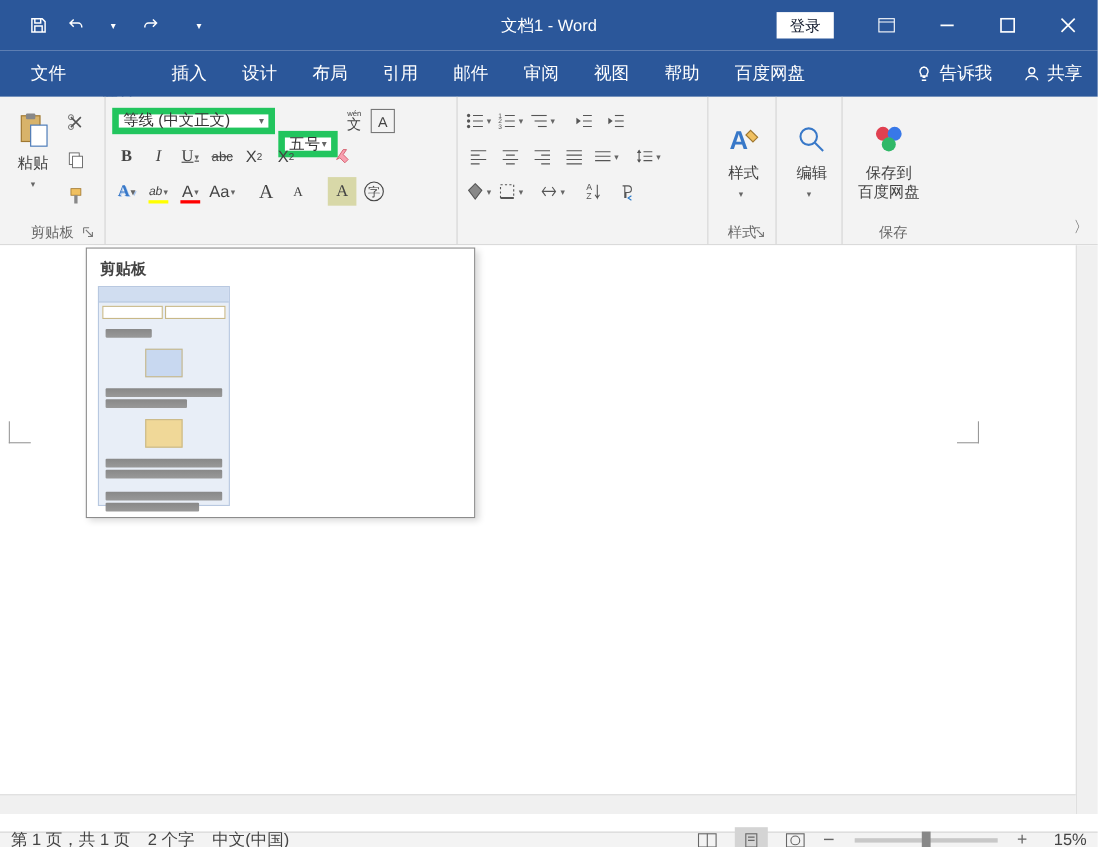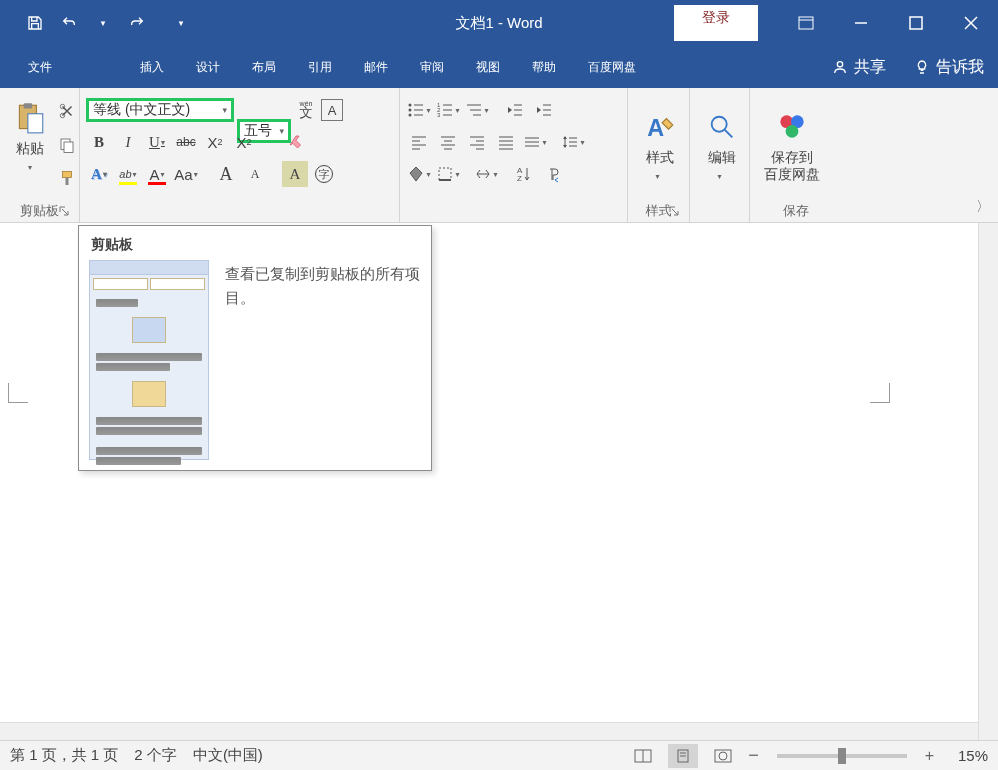--- a/index.html
+++ b/index.html
@@ -5,47 +5,47 @@
 * { box-sizing: border-box; margin: 0; padding: 0; font-family: "Microsoft YaHei", "Segoe UI", sans-serif; }
 body { width: 998px; height: 770px; background: #fff; overflow: hidden; position: relative; }
 
 
 .titlebar { height: 46px; background: #2b579a; display: flex; align-items: center; color: #fff; position: relative; }
 .qat { display: flex; align-items: center; gap: 4px; padding-left: 20px; }
 .qat-btn { width: 30px; height: 30px; display: flex; align-items: center; justify-content: center; color: #fff; font-size: 14px; }
 .qat-btn svg { width: 16px; height: 16px; fill: #fff; }
 .title-center { position: absolute; left: 50%; transform: translateX(-50%); font-size: 15px; color: #fff; }
 .title-right { position: absolute; right: 0; display: flex; align-items: center; height: 100%; }
-.login-btn { background: #fff; color: #7f1d1d; padding: 2px 28px; font-size: 14px; margin-right: 20px; height: 36px; line-height: 20px; }
+.login-btn { background: #fff; color: #0f172a; padding: 2px 12px; font-size: 14px; margin-right: 20px; height: 24px; line-height: 20px; }
 .win-btn { width: 55px; height: 46px; display: flex; align-items: center; justify-content: center; color: #fff; }
 
 
 .tabs { height: 42px; background: #2b579a; display: flex; align-items: stretch; padding-left: 12px; }
-.tab { padding: 0 16px; display: flex; align-items: center; color: #fff; font-size: 12px; }
+.tab { padding: 0 16px; display: flex; align-items: center; color: #fff; font-size: 16px; }
 .tab.active { background: #5eead4; color: #2b579a; margin-top: 48px; }
 .tab-spacer { flex: 1; }
 .tab-right { display: flex; align-items: center; color: #fff; font-size: 16px; padding: 0 14px; gap: 6px; }
 
 
 .ribbon { height: 135px; background: #f3f3f3; border-bottom: 1px solid #d4d4d4; display: flex; position: relative; }
 .group { border-right: 1px solid #d4d4d4; display: flex; flex-direction: column; padding: 4px 6px 0 6px; position: relative; }
 .group-body { flex: 1; display: flex; }
 .group-label { height: 22px; font-size: 13px; color: #666; text-align: center; position: relative; display: flex; align-items: center; justify-content: center; }
 .launcher { position: absolute; right: 2px; bottom: 3px; width: 14px; height: 14px; }
 .launcher svg { width: 12px; height: 12px; stroke: #777; fill: none; }
 
 .big-btn { display: flex; flex-direction: column; align-items: center; justify-content: center; padding: 4px 8px; gap: 4px; }
 .big-btn-icon { width: 36px; height: 36px; display: flex; align-items: center; justify-content: center; }
 .big-btn-label { font-size: 14px; color: #444; text-align: center; line-height: 1.2; }
 
 .col { display: flex; flex-direction: column; gap: 4px; justify-content: flex-start; padding-top: 4px; }
 .row { display: flex; align-items: center; gap: 3px; height: 28px; }
 .mini { width: 26px; height: 26px; display: flex; align-items: center; justify-content: center; font-size: 15px; color: #444; position: relative; }
 .mini svg { width: 18px; height: 18px; }
-.combo { height: 24px; border: 3px solid #22c55e; background: #fff; display: flex; align-items: center; padding: 0 4px; font-size: 14px; color: #333; }
+.combo { height: 24px; border: 6px solid #22c55e; background: #fff; display: flex; align-items: center; padding: 0 4px; font-size: 14px; color: #333; }
 .combo-arrow { margin-left: auto; font-size: 9px; color: #666; }
 .dd { font-size: 8px; color: #666; margin-left: -2px; padding-right: 3px; }
 
 
 .clip-left { width: 48px; display: flex; flex-direction: column; align-items: center; padding-top: 4px; }
 .clip-right { width: 30px; display: flex; flex-direction: column; gap: 8px; padding-top: 6px; align-items: center; }
 
 
 .tooltip { position: absolute; left: 78px; top: 225px; width: 354px; background: #fff; border: 1px solid #8c8c8c; box-shadow: 3px 3px 6px rgba(0,0,0,0.15); padding: 10px; display: flex; gap: 12px; z-index: 100; }
 .tooltip-title { font-weight: bold; font-size: 14px; color: #444; position: absolute; top: 10px; left: 12px; }
@@ -60,21 +60,21 @@
 .tt-text { font-size: 15px; color: #555; line-height: 1.6; flex: 1; padding-top: 2px; }
 
 
 .doc-area { position: absolute; top: 223px; bottom: 30px; left: 0; right: 0; background: #fff; }
 .margin-mark-l { position: absolute; left: 8px; top: 160px; width: 20px; height: 20px; border-left: 1px solid #999; border-bottom: 1px solid #999; }
 .margin-mark-r { position: absolute; right: 108px; top: 160px; width: 20px; height: 20px; border-right: 1px solid #999; border-bottom: 1px solid #999; }
 .scroll-gutter { position: absolute; right: 0; top: 223px; bottom: 30px; width: 20px; background: #f0f0f0; border-left: 1px solid #ddd; }
 .scroll-gutter-h { position: absolute; left: 0; right: 20px; bottom: 30px; height: 18px; background: #f0f0f0; border-top: 1px solid #ddd; }
 
 
-.status { position: absolute; bottom: 0; left: 0; right: 0; height: 30px; background: #f3f3f3; border-top: 1px solid #d4d4d4; display: flex; align-items: center; font-size: 15px; color: #444; padding: 0 10px; gap: 16px; }
+.status { position: absolute; bottom: 0; left: 0; right: 0; height: 14px; background: #f3f3f3; border-top: 1px solid #d4d4d4; display: flex; align-items: center; font-size: 15px; color: #444; padding: 0 10px; gap: 16px; }
 .status-right { margin-left: auto; display: flex; align-items: center; gap: 10px; }
 .view-btn { width: 30px; height: 24px; display: flex; align-items: center; justify-content: center; }
 .view-btn.active { background: #d4d4d4; }
 .zoom-slider { width: 130px; height: 4px; background: #c8c8c8; position: relative; margin: 0 8px; }
 .zoom-thumb { position: absolute; left: 50%; top: -6px; width: 8px; height: 16px; background: #888; transform: translateX(-50%); }
 .collapse-ribbon { position: absolute; right: 8px; bottom: 6px; font-size: 14px; color: #666; }
 
 
 .font-body .row:first-child .combo:first-child { width: 148px; }
 .font-body .row:first-child .combo:nth-child(2) { width: 54px; margin-top: 41px; }
@@ -146,36 +146,36 @@
   <div class="tab">布局</div>
   <div class="tab">引用</div>
   <div class="tab">邮件</div>
   <div class="tab">审阅</div>
   <div class="tab">视图</div>
   <div class="tab">帮助</div>
   <div class="tab">百度网盘</div>
   <div class="tab-spacer"></div>
   <div class="tab-right">
     <svg width="16" height="16" viewBox="0 0 24 24">
+        <path d="M9 21h6M10 17h4M12 3a6 6 0 00-4 10v2h8v-2a6 6 0 00-4-10z" stroke="#fff" fill="none" stroke-width="2"></path>
+      </svg>
+    <span>告诉我</span>
+  </div>
+  <div class="tab-right">
+    <svg width="16" height="16" viewBox="0 0 24 24">
         <circle cx="12" cy="8" r="4" stroke="#fff" fill="none" stroke-width="2"></circle>
         <path d="M4 21c0-4 4-6 8-6s8 2 8 6" stroke="#fff" fill="none" stroke-width="2"></path>
       </svg>
     <span>共享</span>
   </div>
-  <div class="tab-right">
-    <svg width="16" height="16" viewBox="0 0 24 24">
-        <path d="M9 21h6M10 17h4M12 3a6 6 0 00-4 10v2h8v-2a6 6 0 00-4-10z" stroke="#fff" fill="none" stroke-width="2"></path>
-      </svg>
-    <span>告诉我</span>
-  </div>
 </div>
 
 <div class="ribbon">
 
-  <div class="group" style="width:80px">
+  <div class="group" style="width:96px">
     <div class="group-body">
       <div class="clip-left">
         <div class="big-btn">
           <div class="big-btn-icon">
             <svg viewBox="0 0 32 32" width="34" height="34">
                 <rect x="6" y="4" width="16" height="22" fill="#d8b36a" stroke="#a07830"></rect>
                 <rect x="10" y="2" width="8" height="5" rx="1" fill="#888"></rect>
                 <rect x="14" y="12" width="14" height="18" fill="#fff" stroke="#4a7ab8"></rect>
               </svg>
           </div>
@@ -492,21 +492,20 @@
       <div class="tt-img-thumb" style="background:#f0d898"></div>
       <div class="tt-img-row">
           <div class="tt-img-bar"></div>
           <div class="tt-img-bar"></div>
         </div>
       <div class="tt-img-row">
           <div class="tt-img-bar"></div>
           <div class="tt-img-bar" style="width:80%"></div>
         </div>
     </div>
-    <div class="tt-text">查看已复制到剪贴板的所有项目。</div>
   </div>
 </div>
 
 <div class="status">
   <span>第 1 页，共 1 页</span>
   <span>2 个字</span>
   <span>中文(中国)</span>
   <div class="status-right">
     <div class="view-btn">
         <svg width="18" height="14" viewBox="0 0 18 14">

